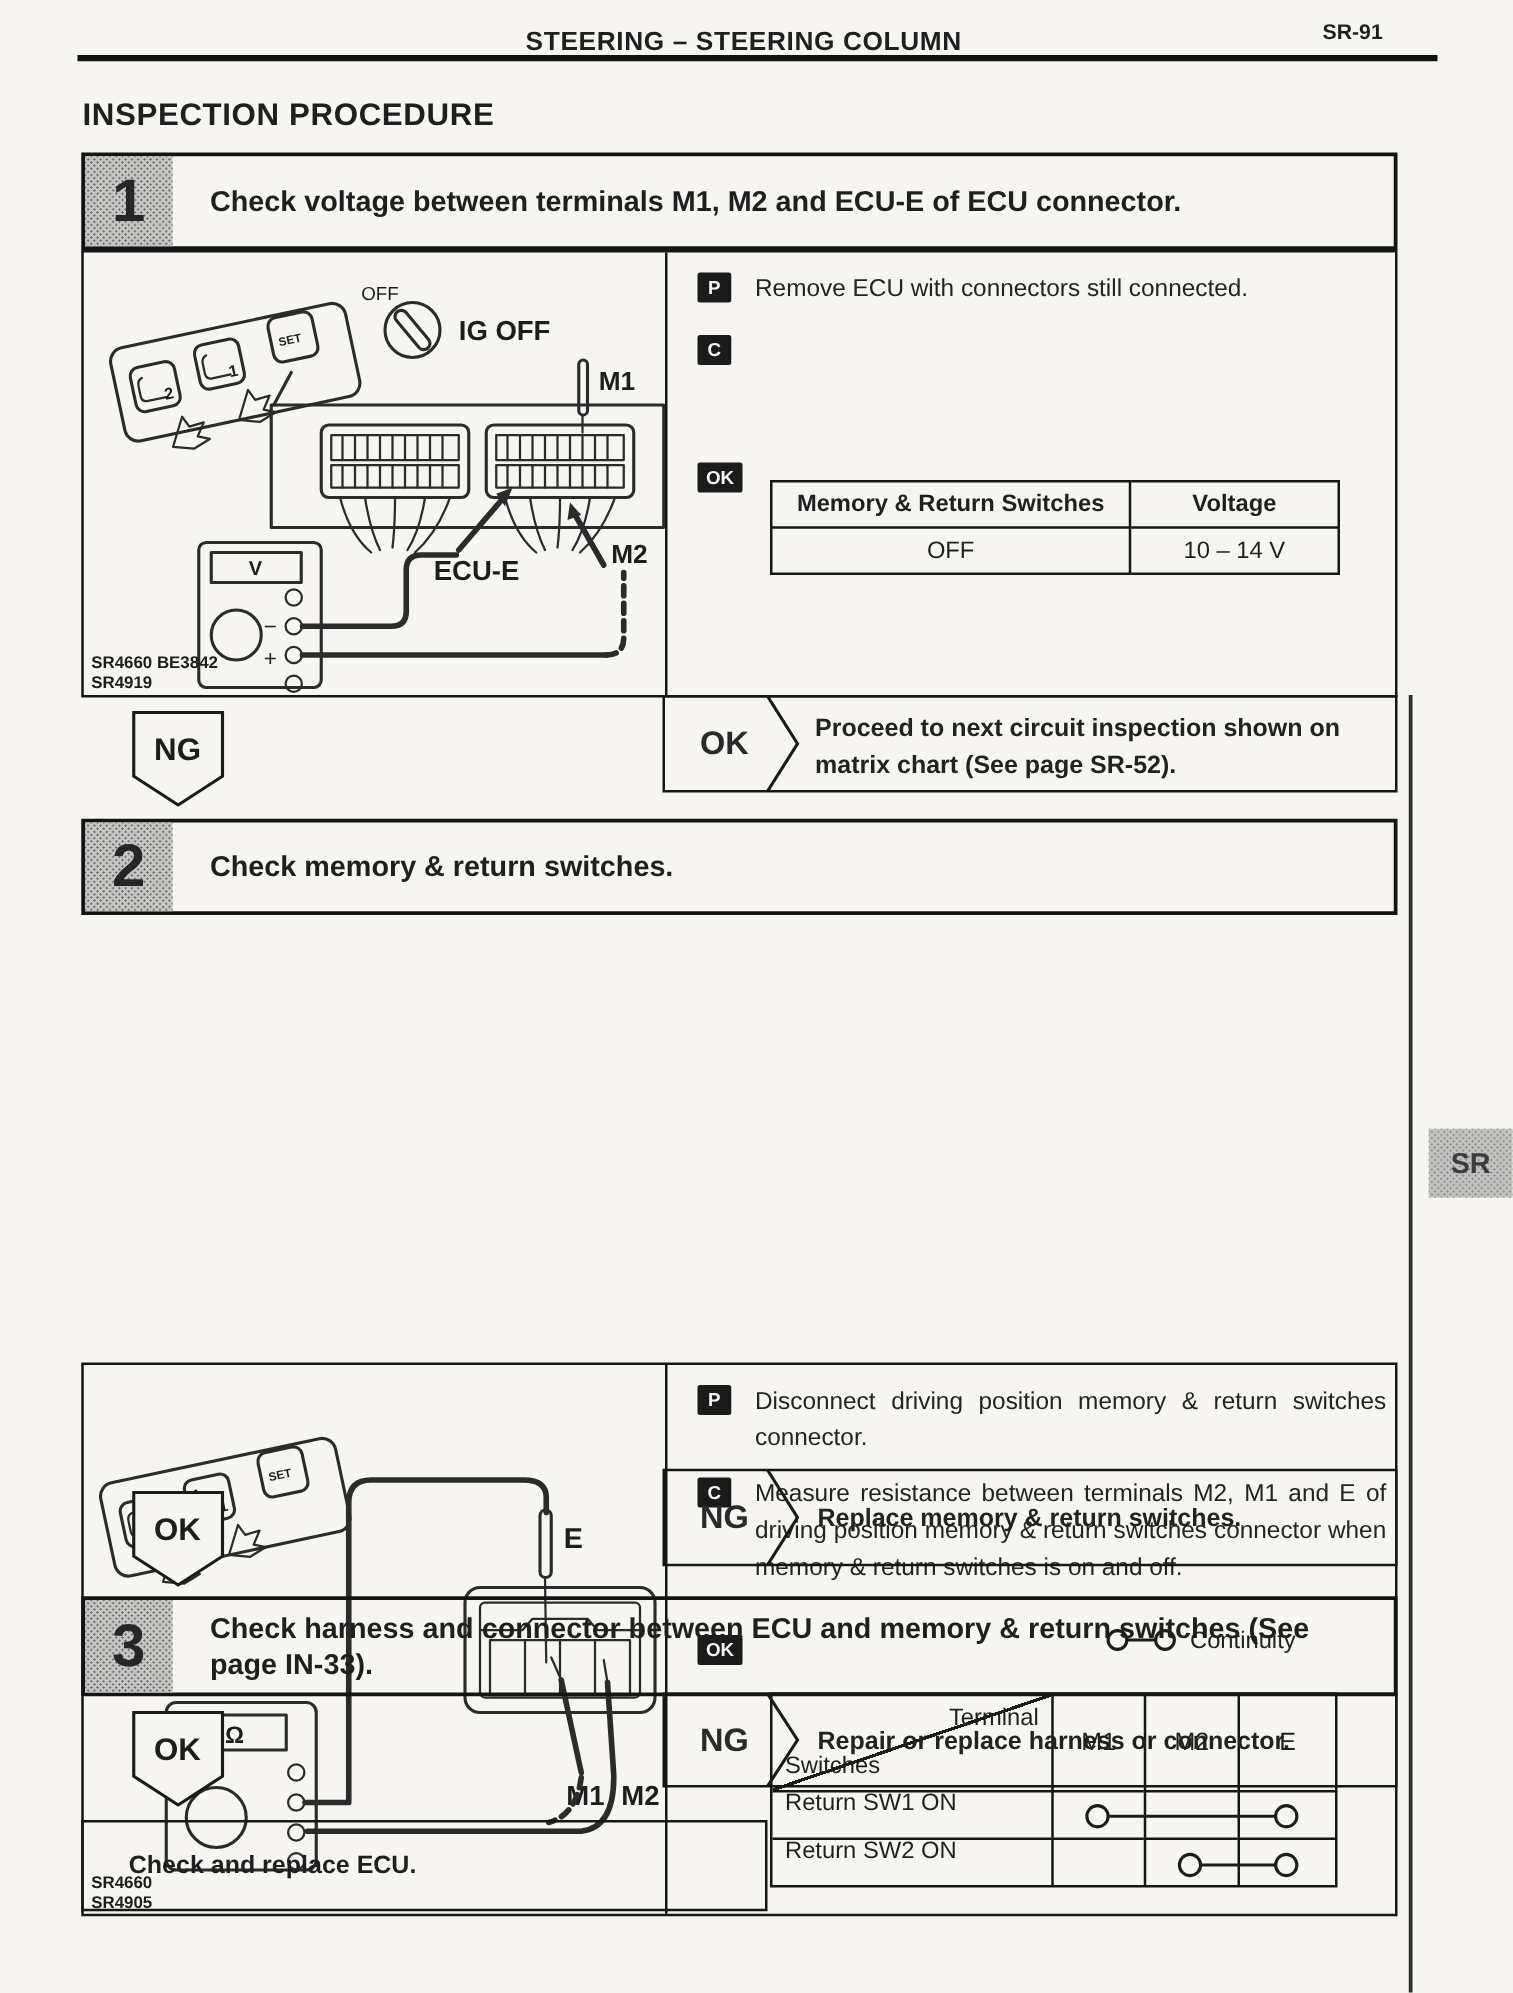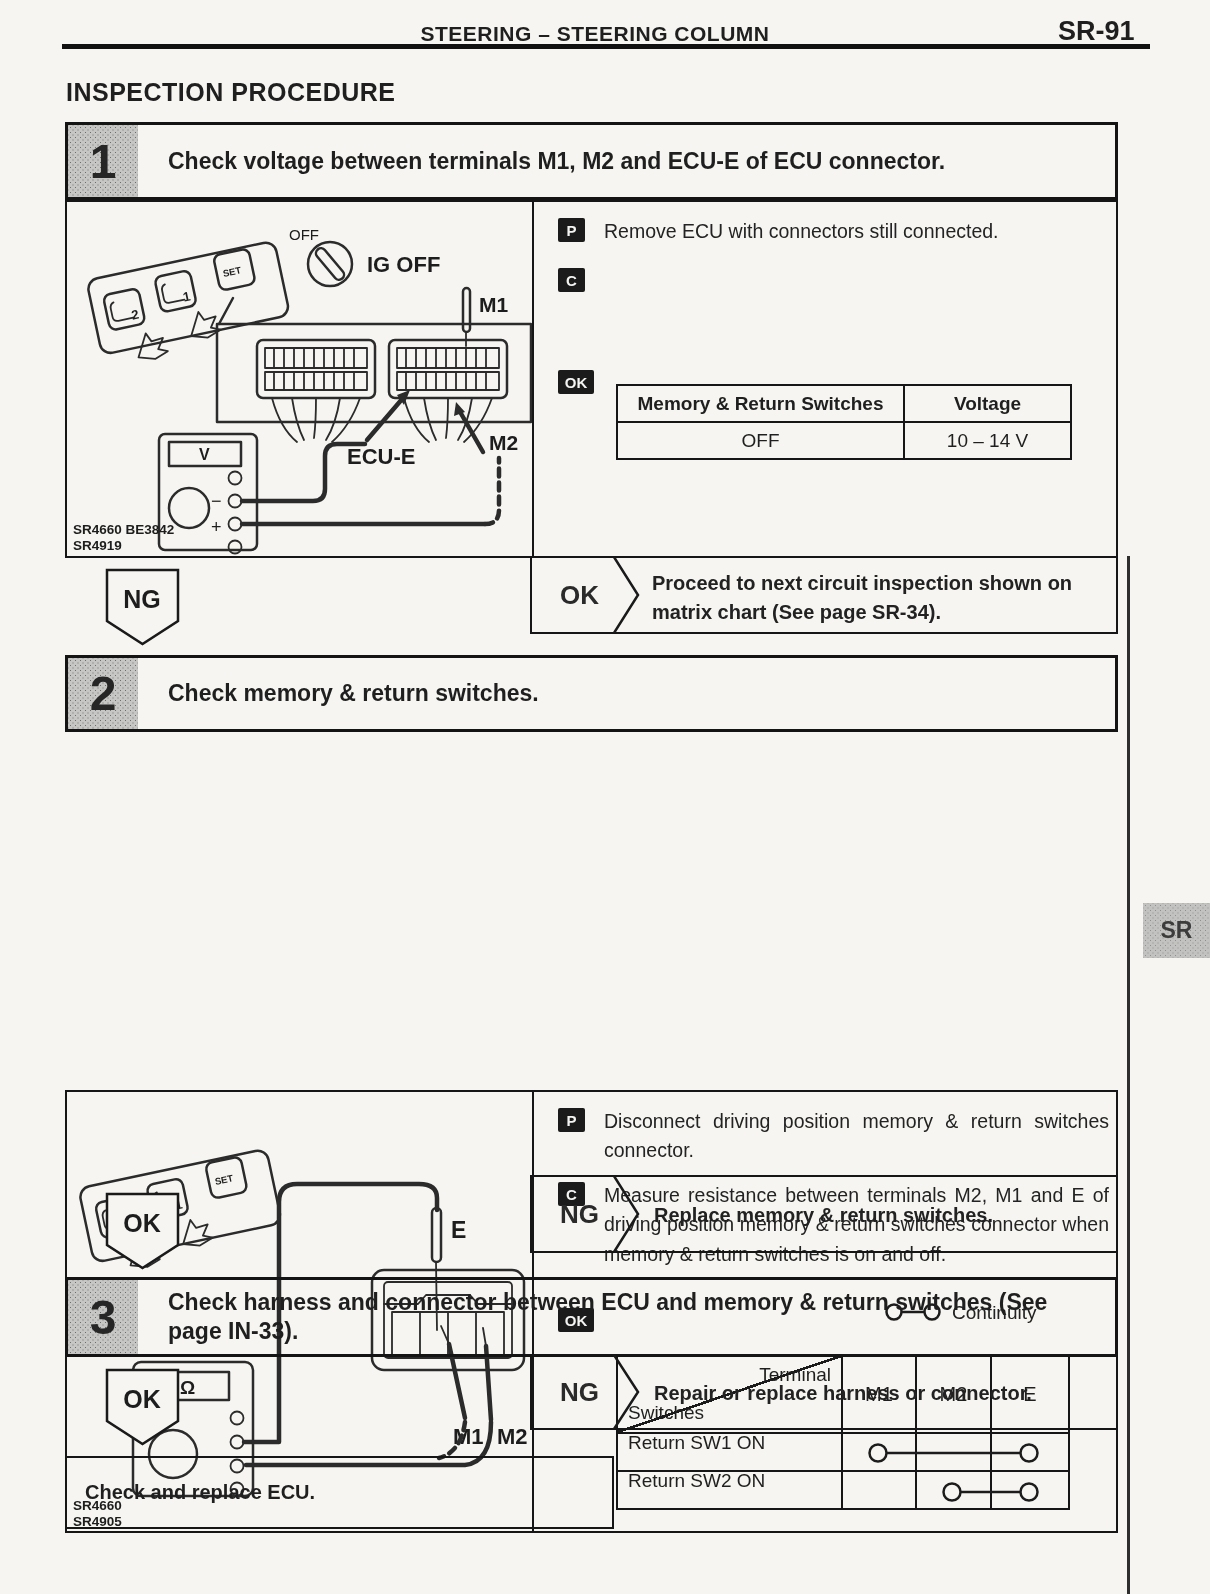--- a/index.html
+++ b/index.html
@@ -7,21 +7,21 @@
     width:1210px;height:1594px;position:relative;
     background:#f6f5f1;
     font-family:"Liberation Sans", sans-serif;
     color:#1f1f1f;
     -webkit-font-smoothing:antialiased;
   }
   .abs{position:absolute;}
 
   
   .page-title{top:22px;left:595px;transform:translateX(-50%);font-size:21px;font-weight:bold;letter-spacing:.5px;white-space:nowrap;}
-  .page-num{top:16px;left:1058px;font-size:27px;font-weight:bold;}
+  .page-num{top:16px;left:1058px;font-size:17px;font-weight:bold;}
   .head-rule{top:44px;left:62px;width:1088px;height:5px;background:#111;}
   .section-heading{top:78px;left:66px;font-size:25px;font-weight:bold;letter-spacing:.5px;}
 
   
   .step-head{border:3px solid #141414;display:flex;align-items:stretch;background:transparent;box-sizing:border-box;}
   .numcell{
     width:70px;flex:0 0 70px;display:flex;align-items:center;justify-content:center;
     background-color:#c6c6c4;
     background-image:radial-gradient(#6d6d6b 27%, transparent 28%),radial-gradient(#6d6d6b 27%, transparent 28%);
     background-size:5px 5px;background-position:0 0,2.5px 2.5px;
@@ -76,21 +76,21 @@
   .side-tab{
     left:1143px;top:903px;width:67px;height:55px;
     background-color:#c2c2c0;
     background-image:radial-gradient(#8f8f8d 26%, transparent 27%),radial-gradient(#8f8f8d 26%, transparent 27%);
     background-size:5px 5px;background-position:0 0,2.5px 2.5px;
     display:flex;align-items:center;justify-content:center;
     font-size:23px;font-weight:bold;color:#3c3c3c;
   }
   .edge-line{left:1127px;top:556px;width:2.5px;height:1038px;background:#2e2e2e;}
 
-  .final-box{border:2.5px solid #161616;display:flex;align-items:center;padding-left:18px;font-size:20px;font-weight:bold;box-sizing:border-box;}
+  .final-box{border:2.5px solid #161616;display:flex;align-items:center;padding-left:36px;font-size:20px;font-weight:bold;box-sizing:border-box;}
 
   svg text{font-family:"Liberation Sans", sans-serif;fill:#1d1d1d;}
   .ln{fill:none;stroke:#2b2b2b;stroke-width:2.5;stroke-linejoin:round;stroke-linecap:round;}
   .thin{stroke-width:1.8;}
   .wire{fill:none;stroke:#2b2b2b;stroke-width:4.5;stroke-linejoin:round;stroke-linecap:round;}
 </style>
 </head>
 <body>
 
 <div class="abs page-title">STEERING – STEERING COLUMN</div>
@@ -224,21 +224,21 @@
 <svg class="abs" style="left:105px;top:568px;" width="76" height="80">
   <path d="M2 2 H73 V53 L37.5 76 L2 53 Z" fill="#f6f5f1" stroke="#1a1a1a" stroke-width="2.5"></path>
   <text x="37" y="40" text-anchor="middle" font-size="25" font-weight="bold">NG</text>
 </svg>
 
 <div class="result-box" style="left:530px;top:556px;width:588px;height:78px;">
   <div class="result-label">OK</div>
   <svg class="abs" style="left:80px;top:-1px;" width="30" height="76">
     <polyline points="2,0 26,38 2,76" fill="none" stroke="#1a1a1a" stroke-width="2.5"></polyline>
   </svg>
-  <div class="result-text" style="left:120px;top:11px;width:460px;">Proceed to next circuit inspection shown on matrix chart (See page SR-34).</div>
+  <div class="result-text" style="left:120px;top:11px;width:460px;">Proceed to next circuit inspection shown on matrix chart (See page SR-52).</div>
 </div>
 
 <div class="abs step-head" style="left:65px;top:655px;width:1053px;height:77px;">
   <div class="numcell">2</div>
   <div class="step-title">Check memory &amp; return switches.</div>
 </div>
 
 <div class="abs content-box" style="left:65px;top:732px;width:1053px;height:443px;">
 
   

